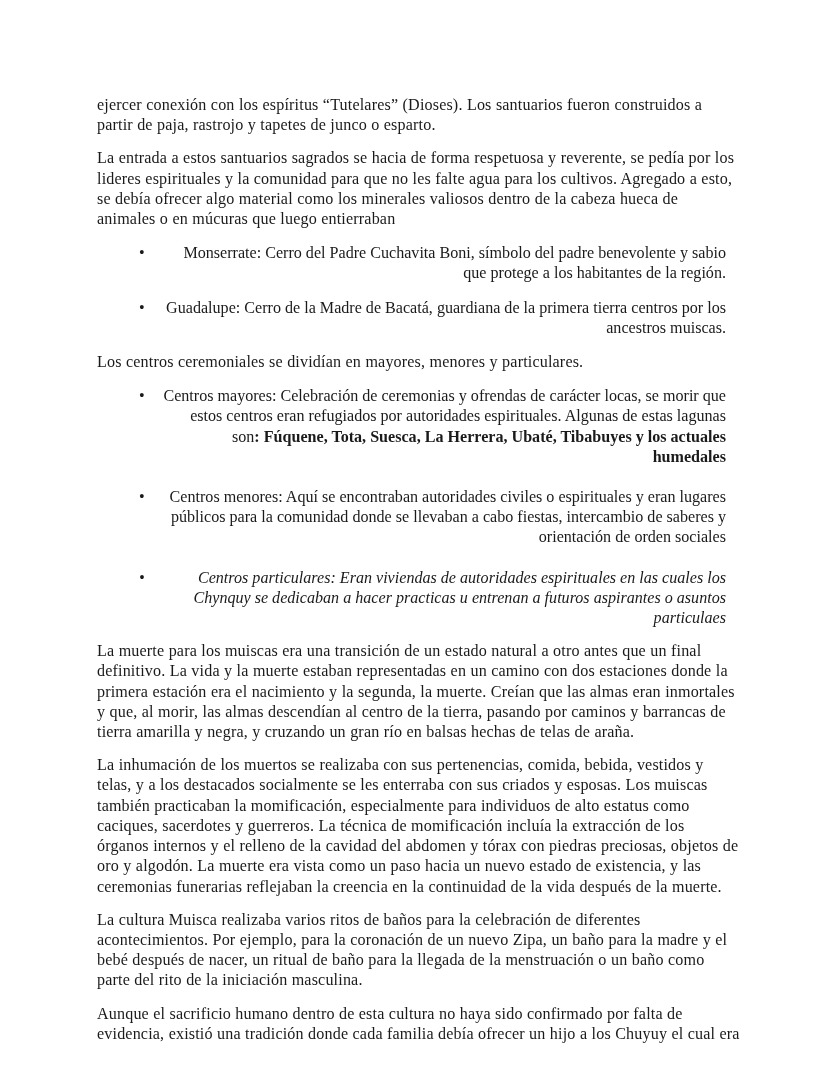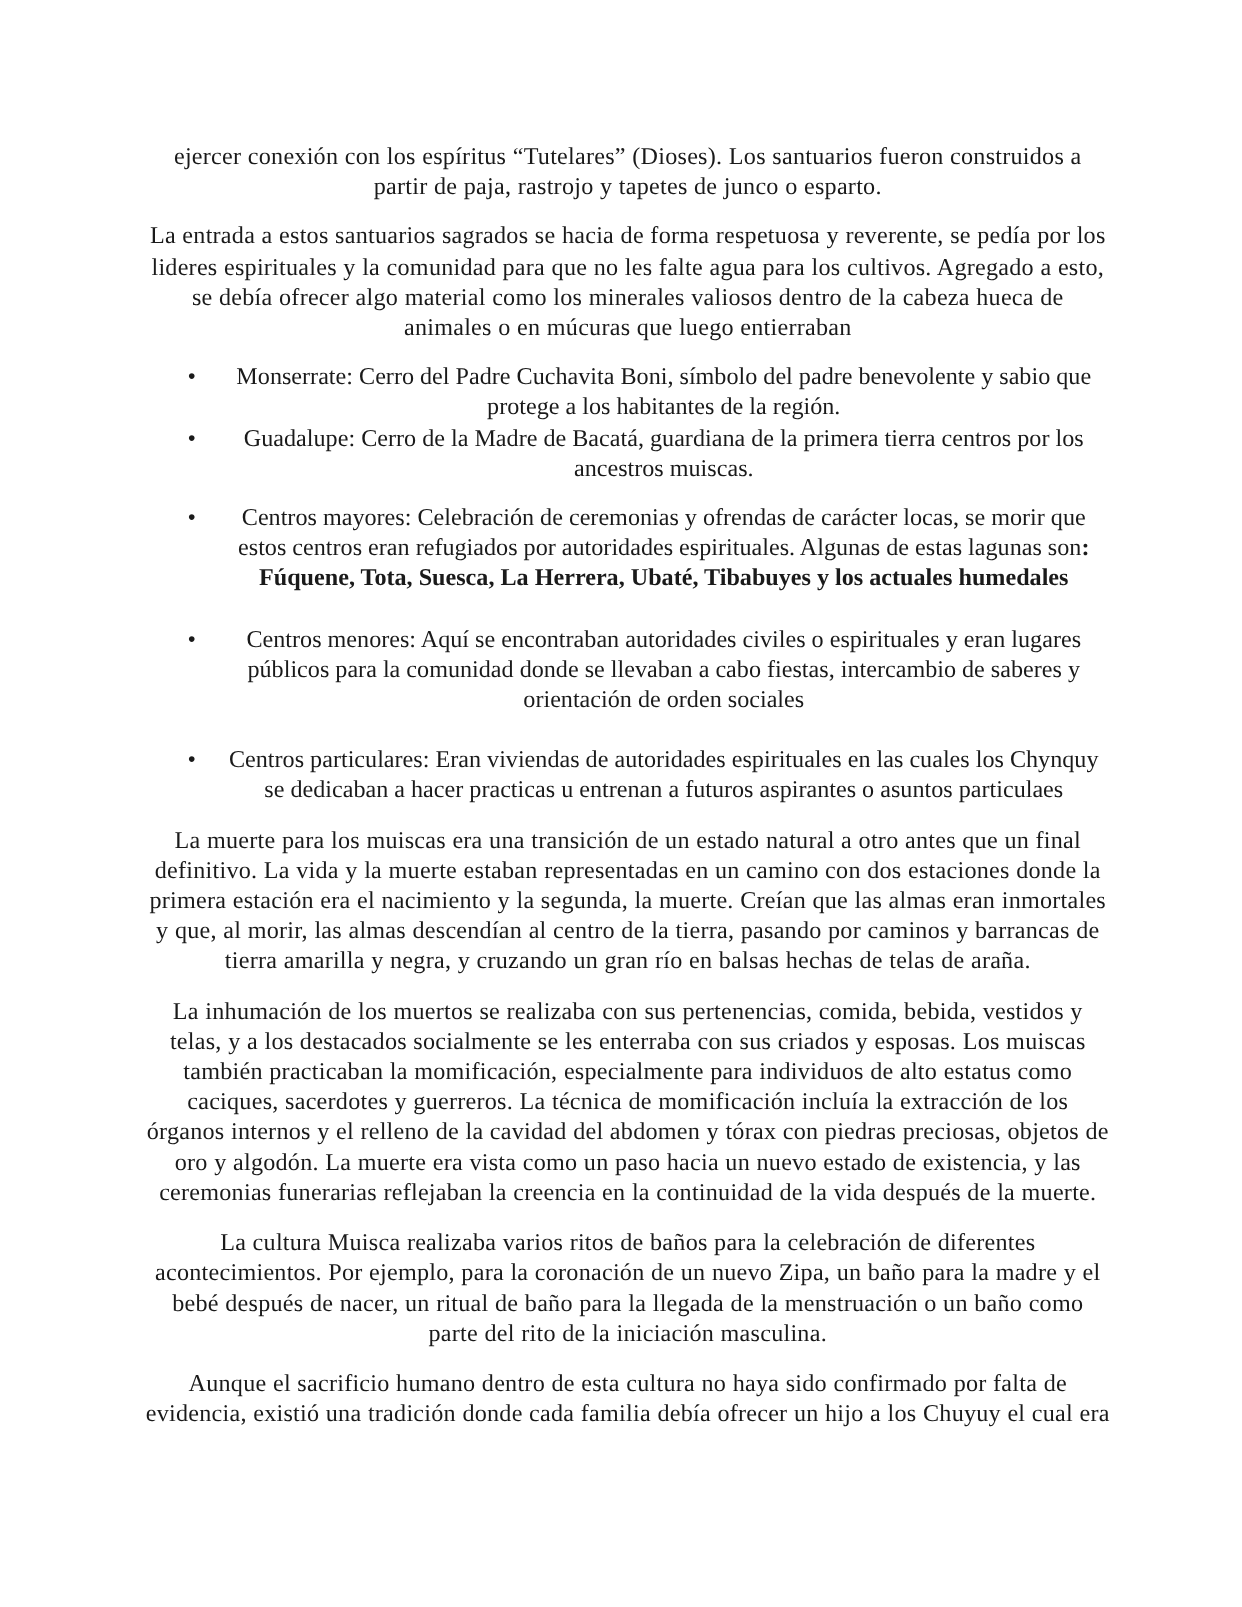--- a/index.html
+++ b/index.html
@@ -27,55 +27,56 @@
   }
 
   .content {
     width: 643px;
   }
 
   p.para {
     margin: 0 0 13px 0;
     font-size: 16.1px;
     line-height: 20.2px;
-    text-align: center;
+    text-align: left;
     letter-spacing: 0.01em;
     word-spacing: 0.01em;
   }
 
   ul.bullets {
     list-style: none;
     margin: 0 0 13px 0;
     padding: 0;
   }
 
   ul.bullets > li {
     position: relative;
     padding-left: 48px;
-    margin: 0;
+    margin: 14px;
     font-size: 16.1px;
     line-height: 20.2px;
-    text-align: center;
+    text-align: right;
   }
 
   ul.bullets > li::before {
     content: "\2022";
     position: absolute;
     left: 28px;
     top: 0;
     font-size: 16.1px;
     line-height: 20.2px;
     color: #1a1a1a;
   }
 
   ul.bullets.spaced > li {
     margin-bottom: 20px;
   }
   ul.bullets.spaced > li:last-child {
     margin-bottom: 0;
+    font-style: italic;
   }
 
   .bold {
     font-weight: bold;
   }
 
   .list-block-1 { margin-bottom: 16px; }
   .list-block-2 { margin-bottom: 17px; }
 
   .gap-after-intro { margin-bottom: 14px; }
@@ -89,20 +90,21 @@
     <p class="para">ejercer conexión con los espíritus “Tutelares” (Dioses). Los santuarios fueron construidos a partir de paja, rastrojo y tapetes de junco o esparto.</p>
 
     <p class="para">La entrada a estos santuarios sagrados se hacia de forma respetuosa y reverente, se pedía por los lideres espirituales y la comunidad para que no les falte agua para los cultivos. Agregado a esto, se debía ofrecer algo material como los minerales valiosos dentro de la cabeza hueca de animales o en múcuras que luego entierraban</p>
 
 
     <ul class="bullets list-block-1">
       <li>Monserrate: Cerro del Padre Cuchavita Boni, símbolo del padre benevolente y sabio que protege a los habitantes de la región.</li>
       <li>Guadalupe: Cerro de la Madre de Bacatá, guardiana de la primera tierra centros por los ancestros muiscas.</li>
     </ul>
 
+    <p class="para gap-after-intro">Los centros ceremoniales se dividían en mayores, menores y particulares.</p>
 
     <ul class="bullets spaced list-block-2">
       <li><span>Centros mayores: Celebración de ceremonias y ofrendas de carácter locas, se morir que estos centros eran refugiados por autoridades espirituales. Algunas de estas lagunas son</span><span class="bold">: Fúquene, Tota, Suesca, La Herrera, Ubaté, Tibabuyes y los actuales humedales</span></li>
       <li>Centros menores: Aquí se encontraban autoridades civiles o espirituales y eran lugares públicos para la comunidad donde se llevaban a cabo fiestas, intercambio de saberes y orientación de orden sociales</li>
       <li>Centros particulares: Eran viviendas de autoridades espirituales en las cuales los Chynquy se dedicaban a hacer practicas u entrenan a futuros aspirantes o asuntos particulaes</li>
     </ul>
 
     <p class="para">La muerte para los muiscas era una transición de un estado natural a otro antes que un final definitivo. La vida y la muerte estaban representadas en un camino con dos estaciones donde la primera estación era el nacimiento y la segunda, la muerte. Creían que las almas eran inmortales y que, al morir, las almas descendían al centro de la tierra, pasando por caminos y barrancas de tierra amarilla y negra, y cruzando un gran río en balsas hechas de telas de araña.</p>
 
     <p class="para">La inhumación de los muertos se realizaba con sus pertenencias, comida, bebida, vestidos y telas, y a los destacados socialmente se les enterraba con sus criados y esposas. Los muiscas también practicaban la momificación, especialmente para individuos de alto estatus como caciques, sacerdotes y guerreros. La técnica de momificación incluía la extracción de los órganos internos y el relleno de la cavidad del abdomen y tórax con piedras preciosas, objetos de oro y algodón. La muerte era vista como un paso hacia un nuevo estado de existencia, y las ceremonias funerarias reflejaban la creencia en la continuidad de la vida después de la muerte.</p>

